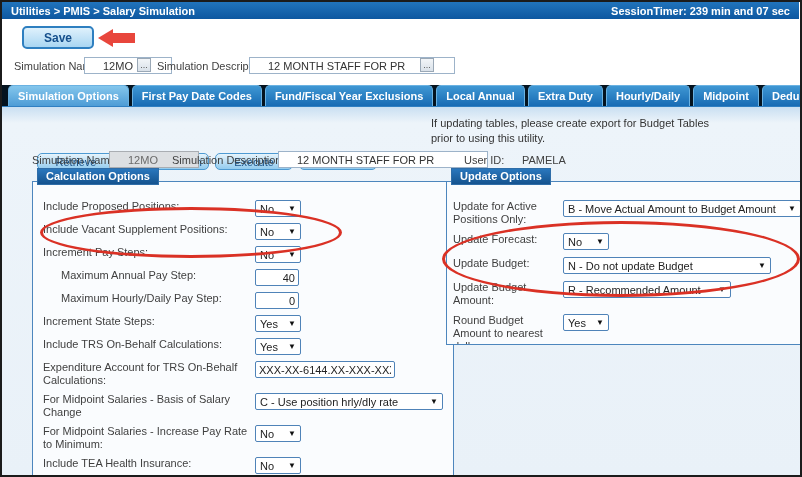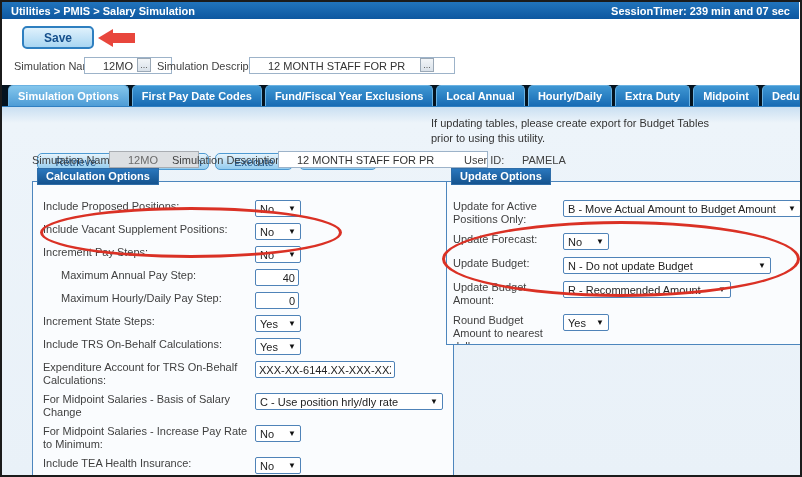--- a/index.html
+++ b/index.html
@@ -80,22 +80,22 @@
   <button class="abs dots" style="left:135px;top:56px;">...</button>
   <span class="abs lbl" style="left:155px;top:58px;">Simulation Description:</span>
   <input class="abs ti" style="left: 247px; top: 55px; width: 168px;" value="12 MONTH STAFF FOR PR">
   <button class="abs dots" style="left:418px;top:56px;">...</button>
 
   <div class="tabstrip">
     <div class="tab active">Simulation Options</div>
     <div class="tab">First Pay Date Codes</div>
     <div class="tab">Fund/Fiscal Year Exclusions</div>
     <div class="tab">Local Annual</div>
+    <div class="tab">Extra Duty</div>
     <div class="tab">Hourly/Daily</div>
-    <div class="tab">Extra Duty</div>
     <div class="tab">Midpoint</div>
     <div class="tab">Deductions</div>
 
   </div>
 
   <div class="panel">
 
     <button class="btn" style="left:35px;top:14px;width:78px;">Retrieve</button>
     <button class="btn" style="left:119px;top:14px;width:88px;">Add Simulation</button>
     <button class="btn" style="left:213px;top:14px;width:78px;">Execute</button>

